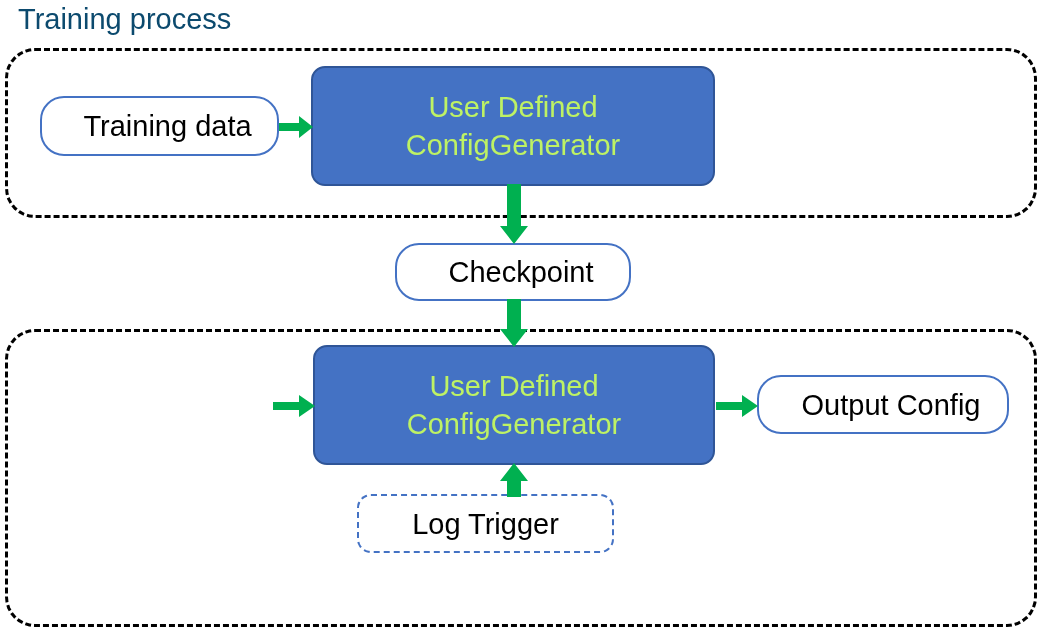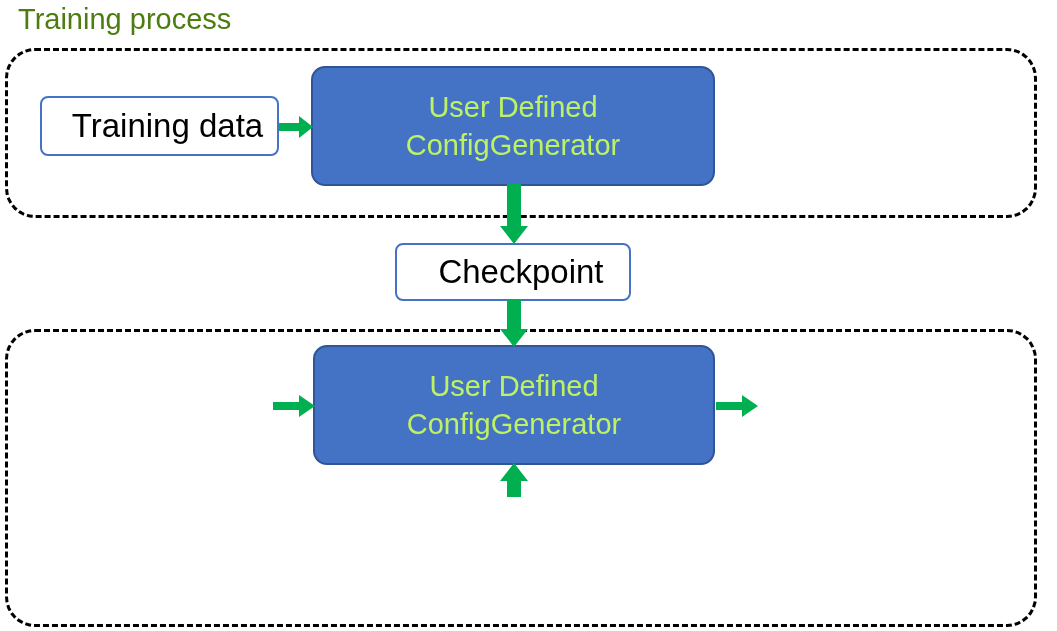--- a/index.html
+++ b/index.html
@@ -16,21 +16,21 @@
     height: 631px;
     background: #ffffff;
     overflow: hidden;
   }
 
   
   .section-title {
     position: absolute;
     font-size: 29px;
     line-height: 34px;
-    color: #4d7c0f;
+    color: #0c4a6e;
     white-space: nowrap;
     font-weight: 400;
   }
   #title-training { left: 18px; top: 2px; }
   #title-inference { left: 18px; top: 282px; }
 
   
   .process-container {
     position: absolute;
     border: 3px dashed #000000;
@@ -49,23 +49,23 @@
     align-items: center;
     justify-content: center;
     text-align: center;
     white-space: pre-line;
   }
 
   
   .node-white {
     background: #ffffff;
     border: 2px solid #4472C4;
-    border-radius: 8px;
+    border-radius: 24px;
     color: #000000;
-    font-size: 33px;
+    font-size: 29px;
     line-height: 32px;
     padding-left: 16px;
   }
 
   
   .node-blue {
     background: #4472C4;
     border: 2px solid #2F5597;
     border-radius: 14px;
     color: #bef264;
@@ -123,21 +123,23 @@
 
   <div class="node node-blue" id="node-generator-train">User Defined
 ConfigGenerator</div>
 
   <div class="node node-white" id="node-checkpoint">Checkpoint</div>
 
 
   <div class="node node-blue" id="node-generator-infer">User Defined
 ConfigGenerator</div>
 
+  <div class="node node-white" id="node-output-config">Output Config</div>
 
+  <div class="node node-trigger" id="node-log-trigger">Log Trigger</div>
 
 
   <div class="arrow" id="arrow-training-data-to-generator">
     <svg width="36" height="30" viewBox="0 0 36 30">
       <path d="M0 11 L20 11 L20 4 L34 15 L20 26 L20 19 L0 19 Z" fill="#00B050"></path>
     </svg>
   </div>
 
   <div class="arrow" id="arrow-generator-to-checkpoint">
     <svg width="30" height="62" viewBox="0 0 30 62">

